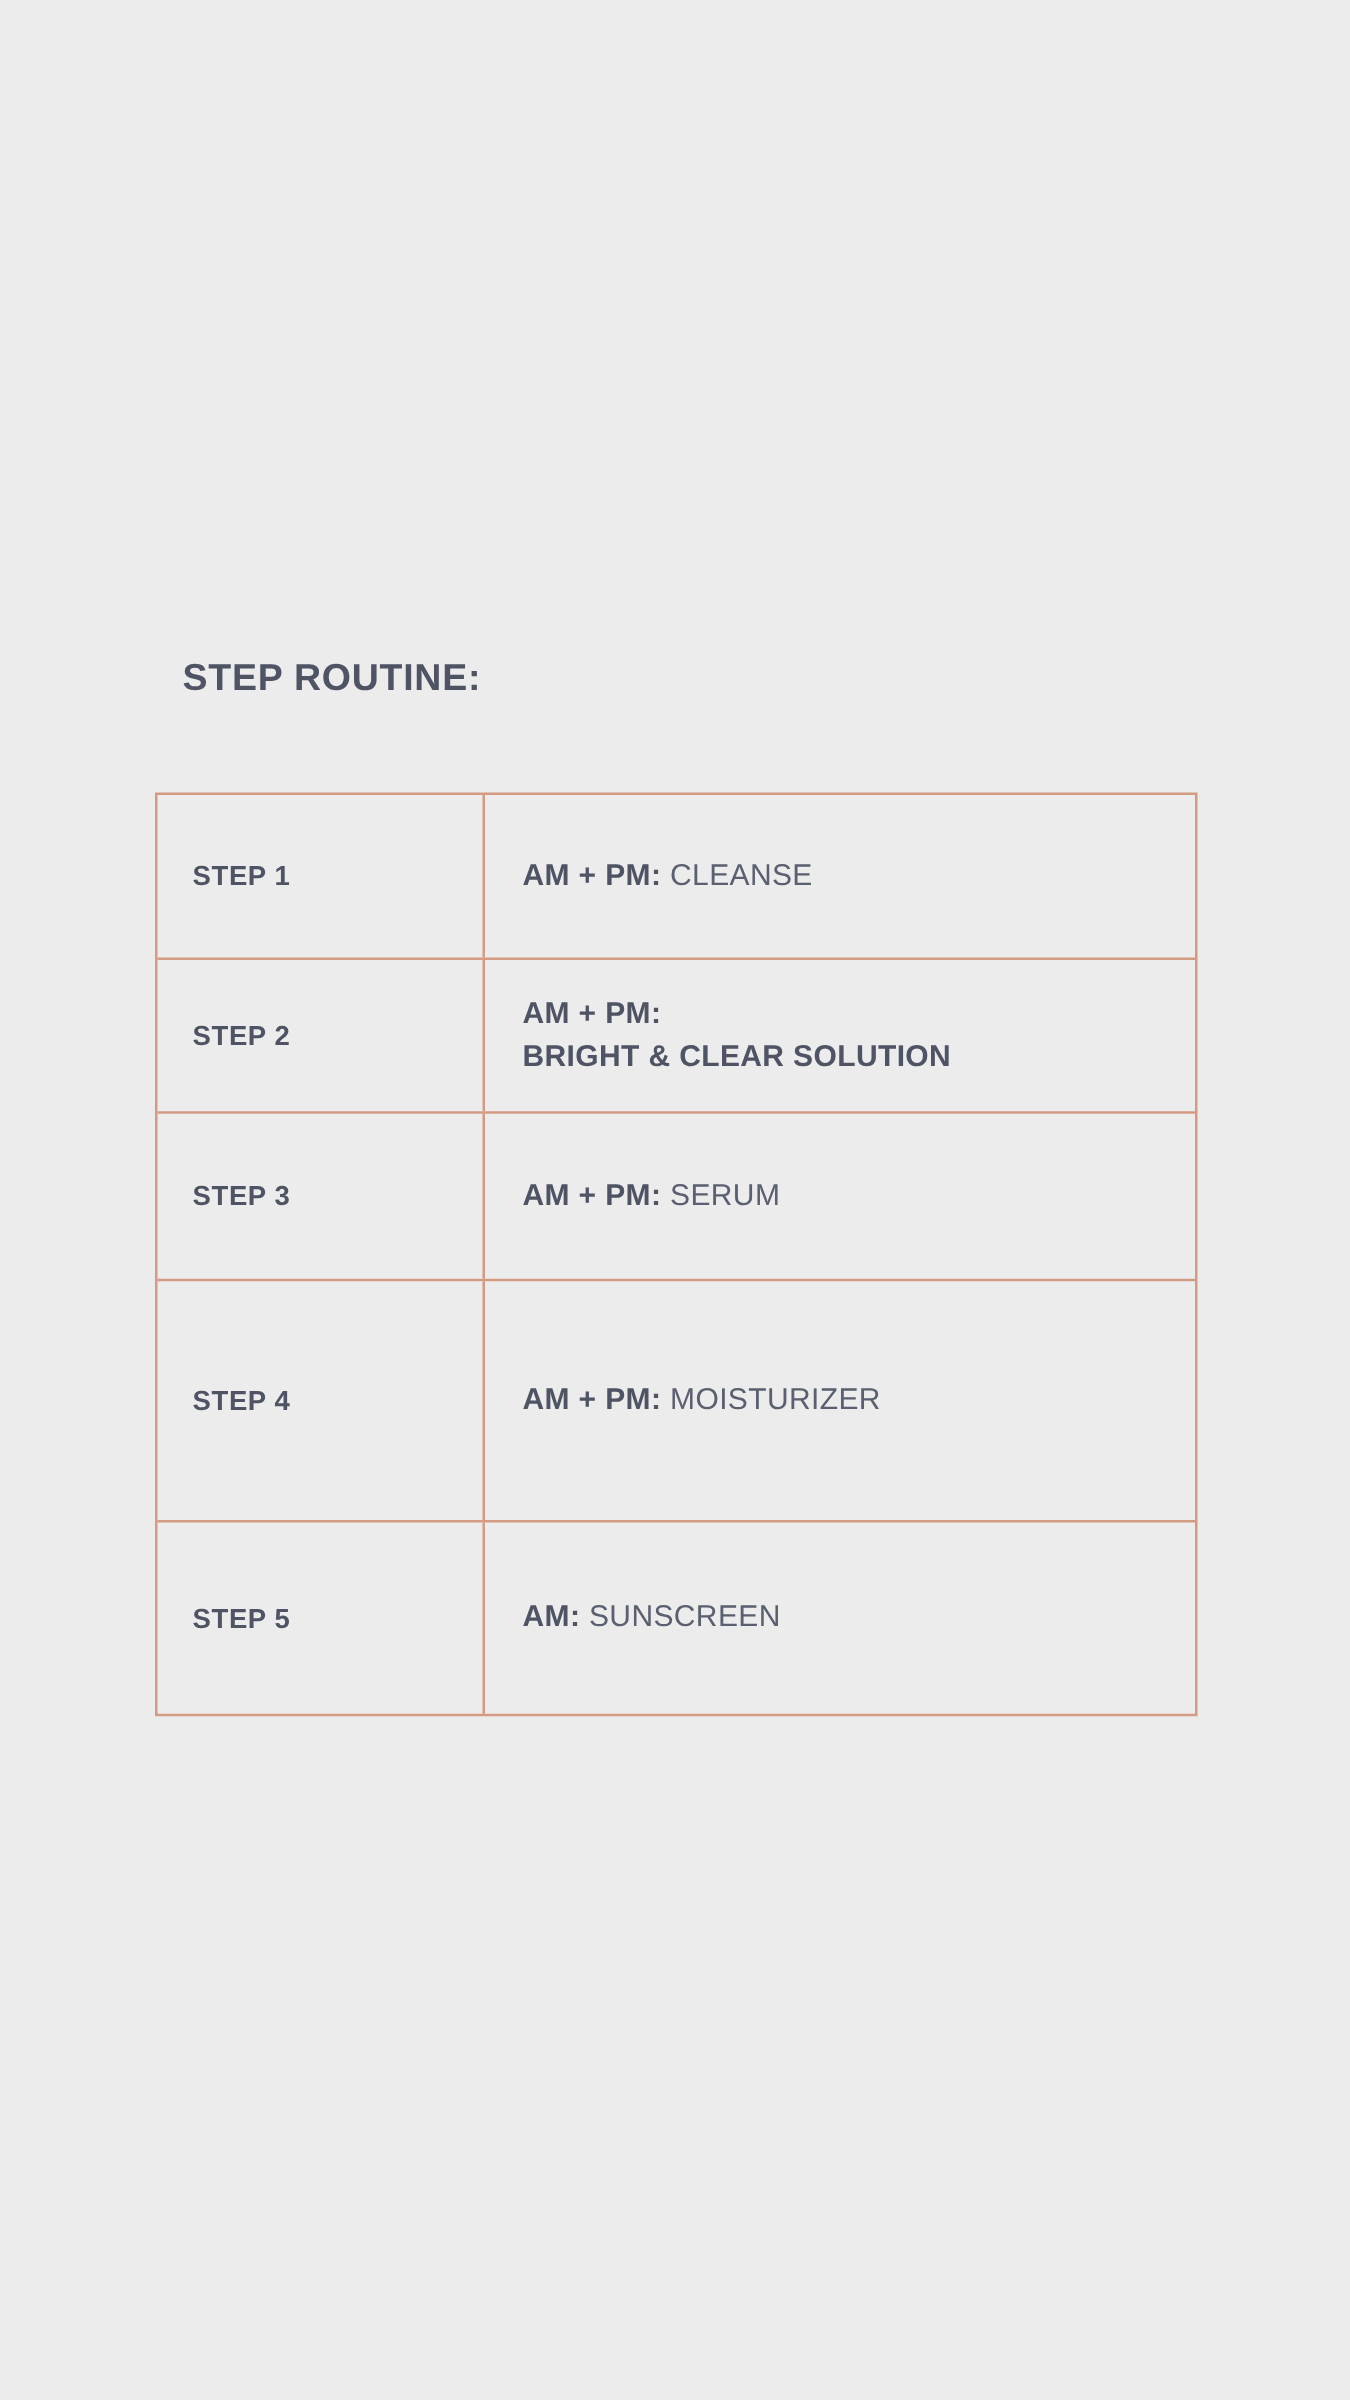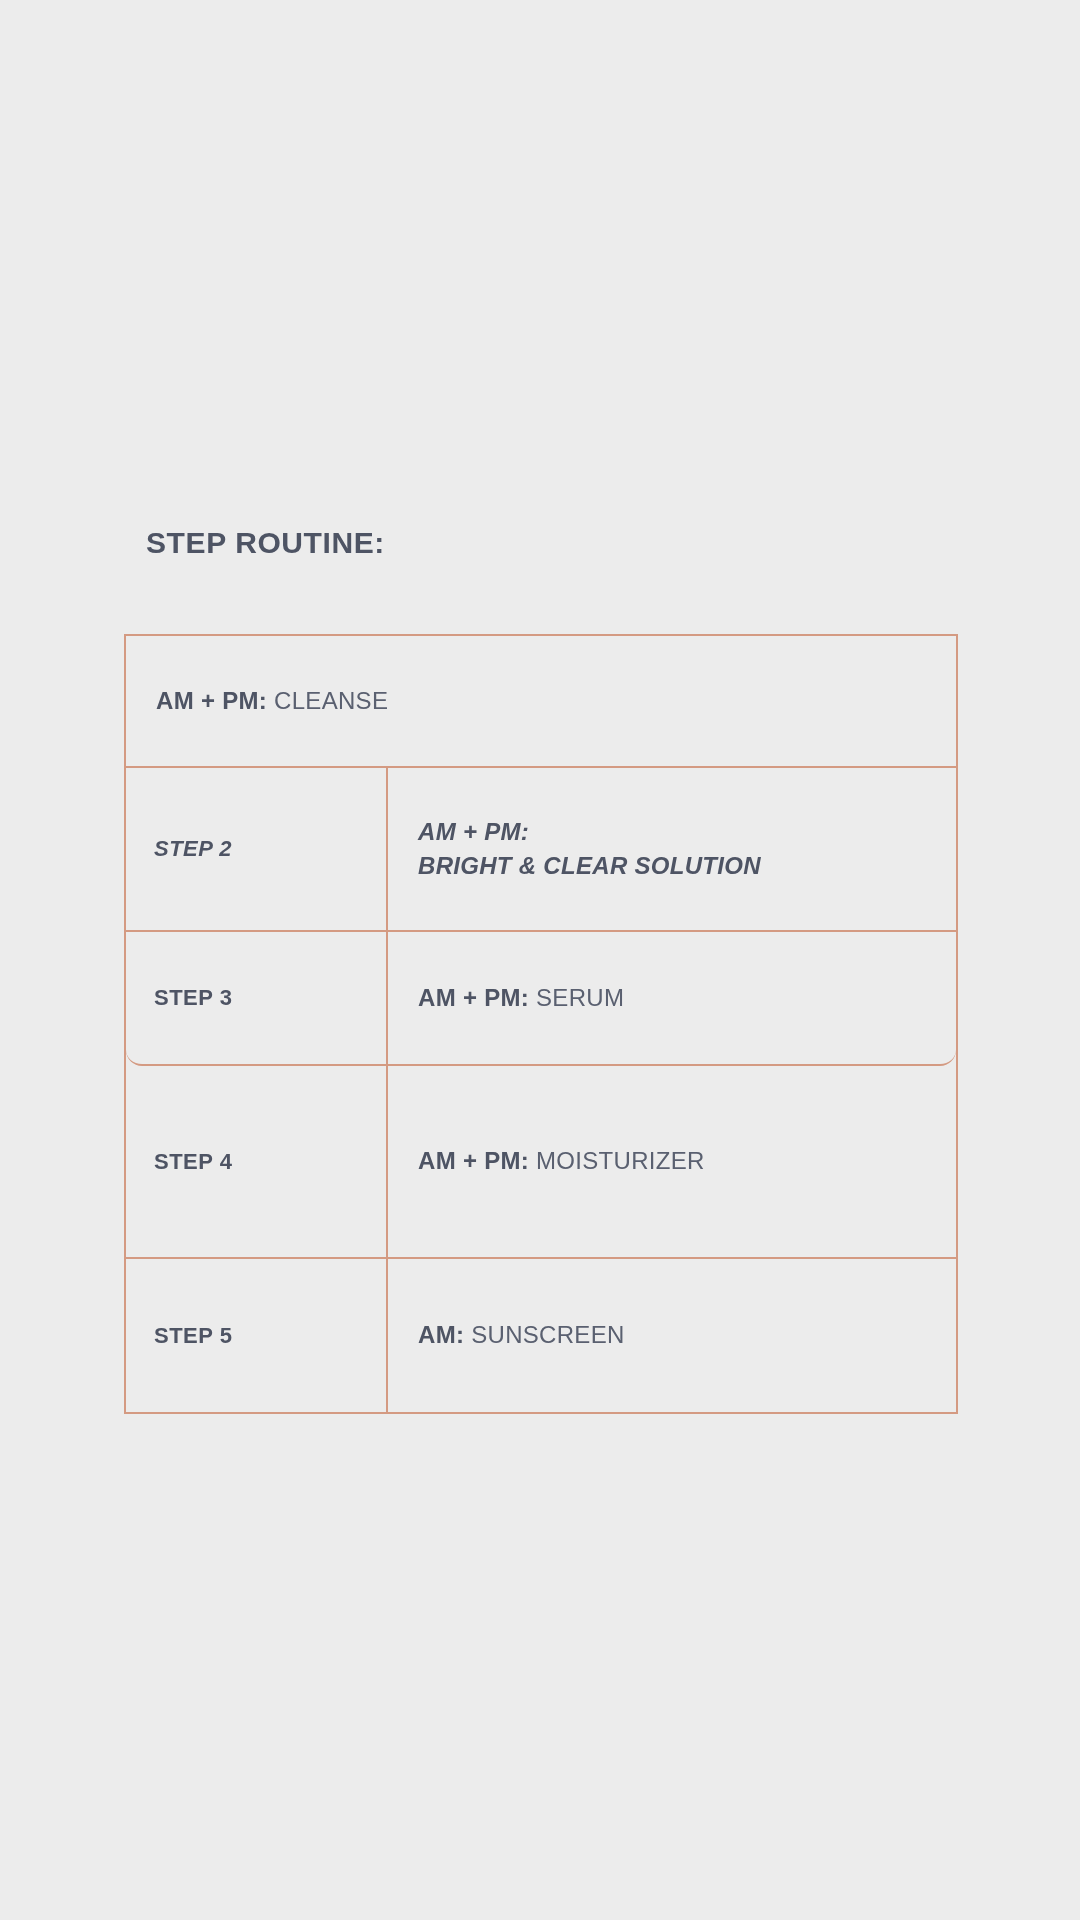--- a/index.html
+++ b/index.html
@@ -96,35 +96,36 @@
     color: #5a6070;
   }
 
   .detail-value.is-bold {
     font-weight: 700;
     color: #4e5464;
   }
 
   
   .row-h-132 { height: 132px; }
-  .row-h-156 { height: 164px; font-style: italic; }
-  .row-h-134 { height: 134px; border-radius: 16px; }
+  .row-h-156 { height: 123px; }
+  .row-h-134 { height: 134px; }
   .row-h-149 { height: 193px; }
   .row-h-122 { height: 153px; }
 </style>
 </head>
 <body>
 
 <div class="page">
 
   <div class="routine-title">STEP ROUTINE:</div>
 
   <div class="routine-table">
 
     <div class="routine-row row-h-132">
+      <div class="cell-step">STEP 1</div>
       <div class="cell-detail">
         <div class="detail-line">
           <span class="detail-label">AM + PM: </span>
           <span class="detail-value">CLEANSE</span>
         </div>
       </div>
     </div>
 
     <div class="routine-row row-h-156">
       <div class="cell-step">STEP 2</div>

